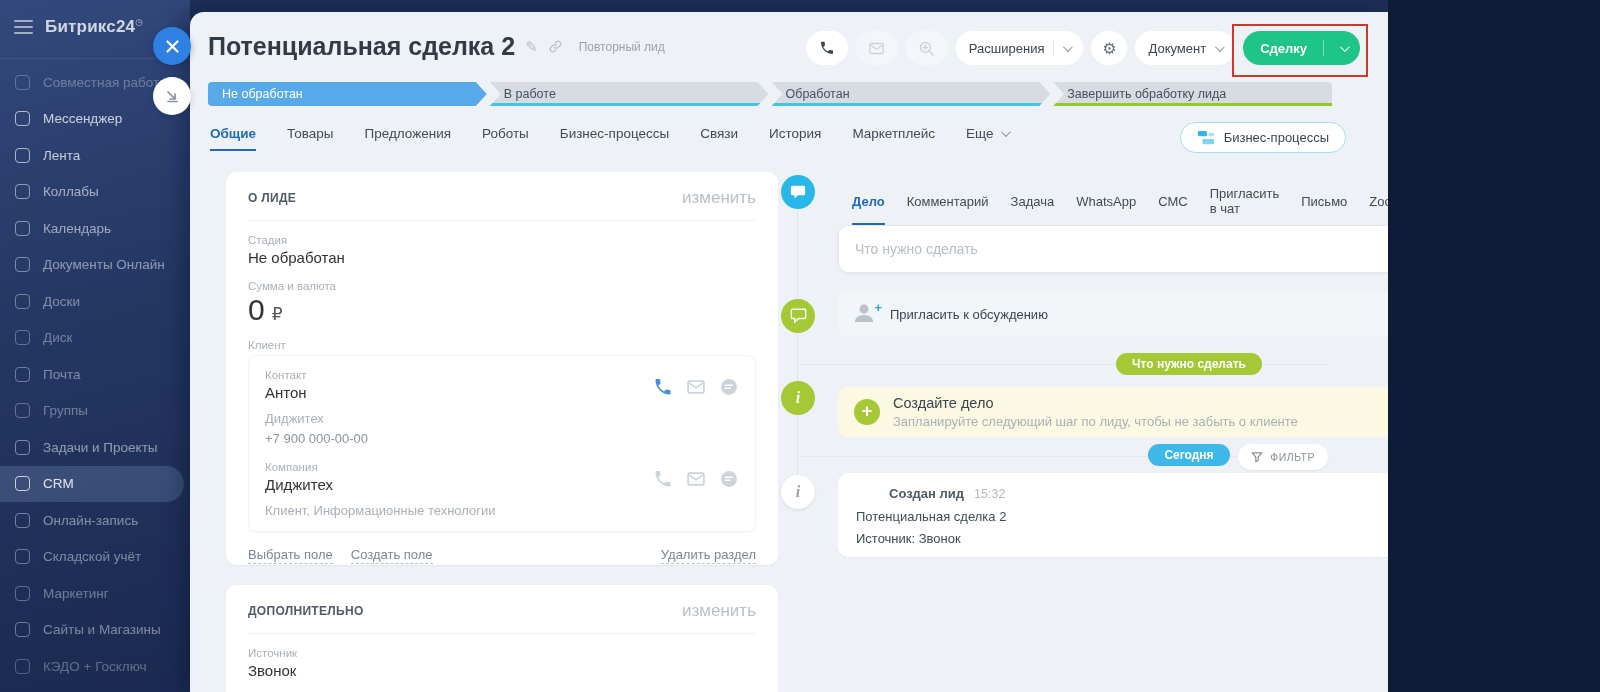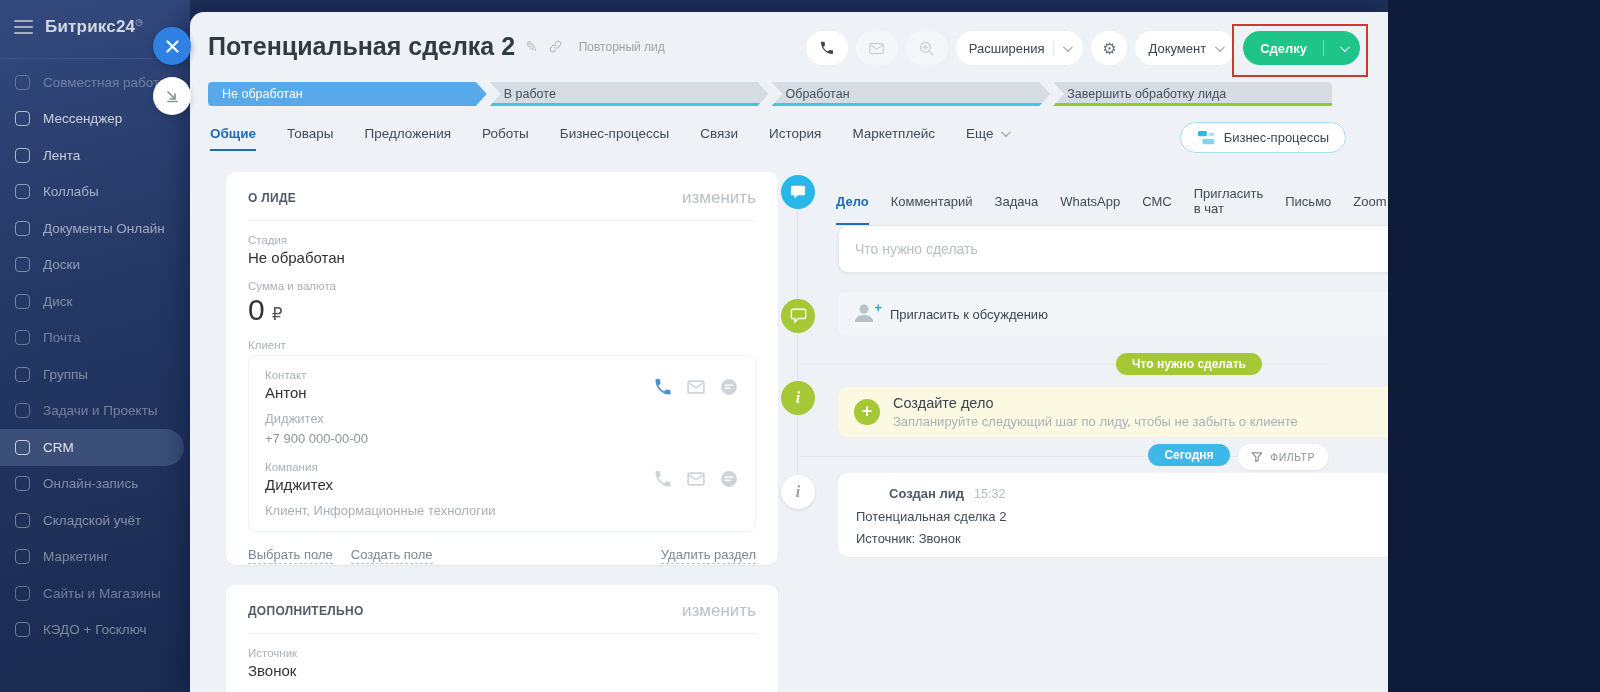--- a/index.html
+++ b/index.html
@@ -102,21 +102,21 @@
     box-shadow:0 1px 2px rgba(60,70,90,.04); }
   .c-row { position:relative; }
   .c-icons { position:absolute; right:0; top:8px; display:flex; gap:13px; }
   .c-icons svg { cursor:pointer; }
   .sub-gray { font-size:13px; color:#a9b1b8; }
   .card-links { display:flex; justify-content:space-between; margin-top:15px; font-size:13px; color:#7d8791; }
   .dashed-link { border-bottom:1px dashed #b6bec6; cursor:pointer; padding-bottom:1px; }
   .card-links .lft { display:flex; gap:18px; }
 
   
-  .rtabs { position:absolute; top:174px; left:646px; display:flex; gap:22px; font-size:13px; color:#3f4b57; }
+  .rtabs { position:absolute; top:174px; left:662px; display:flex; gap:22px; font-size:13px; color:#3f4b57; }
   .rtab { position:relative; cursor:pointer; display:flex; align-items:center; gap:6px; padding-bottom:9px; }
   .rtab.active { color:#1f6bb8; font-weight:600; }
   .rtab.active::after { content:""; position:absolute; left:0; right:0; bottom:0; height:2px; background:#1f6bb8; }
   .rail { position:absolute; left:607px; top:182px; width:1px; height:298px; background:#dde3e9; }
   .ticon { position:absolute; left:591px; width:34px; height:34px; border-radius:50%; display:flex;
     align-items:center; justify-content:center; z-index:2; }
   .ticon.blue { background:#29b7e9; top:163px; }
   .ticon.green-chat { background:#a4c836; top:287px; }
   .ticon.green-info { background:#a4c836; top:369px; }
   .ticon.white-info { background:#fff; top:463px; box-shadow:0 1px 3px rgba(60,70,90,.15); }
@@ -188,20 +188,24 @@
           <span class="micon"></span>
           <span>Мессенджер</span>
         </div>
       <div class="menu-item">
           <span class="micon"></span>
           <span>Лента</span>
         </div>
       <div class="menu-item">
           <span class="micon"></span>
           <span>Коллабы</span>
+        </div>
+      <div class="menu-item">
+          <span class="micon"></span>
+          <span>Календарь</span>
         </div>
       <div class="menu-item">
           <span class="micon"></span>
           <span>Документы Онлайн</span>
         </div>
       <div class="menu-item">
           <span class="micon"></span>
           <span>Доски</span>
         </div>
       <div class="menu-item">

